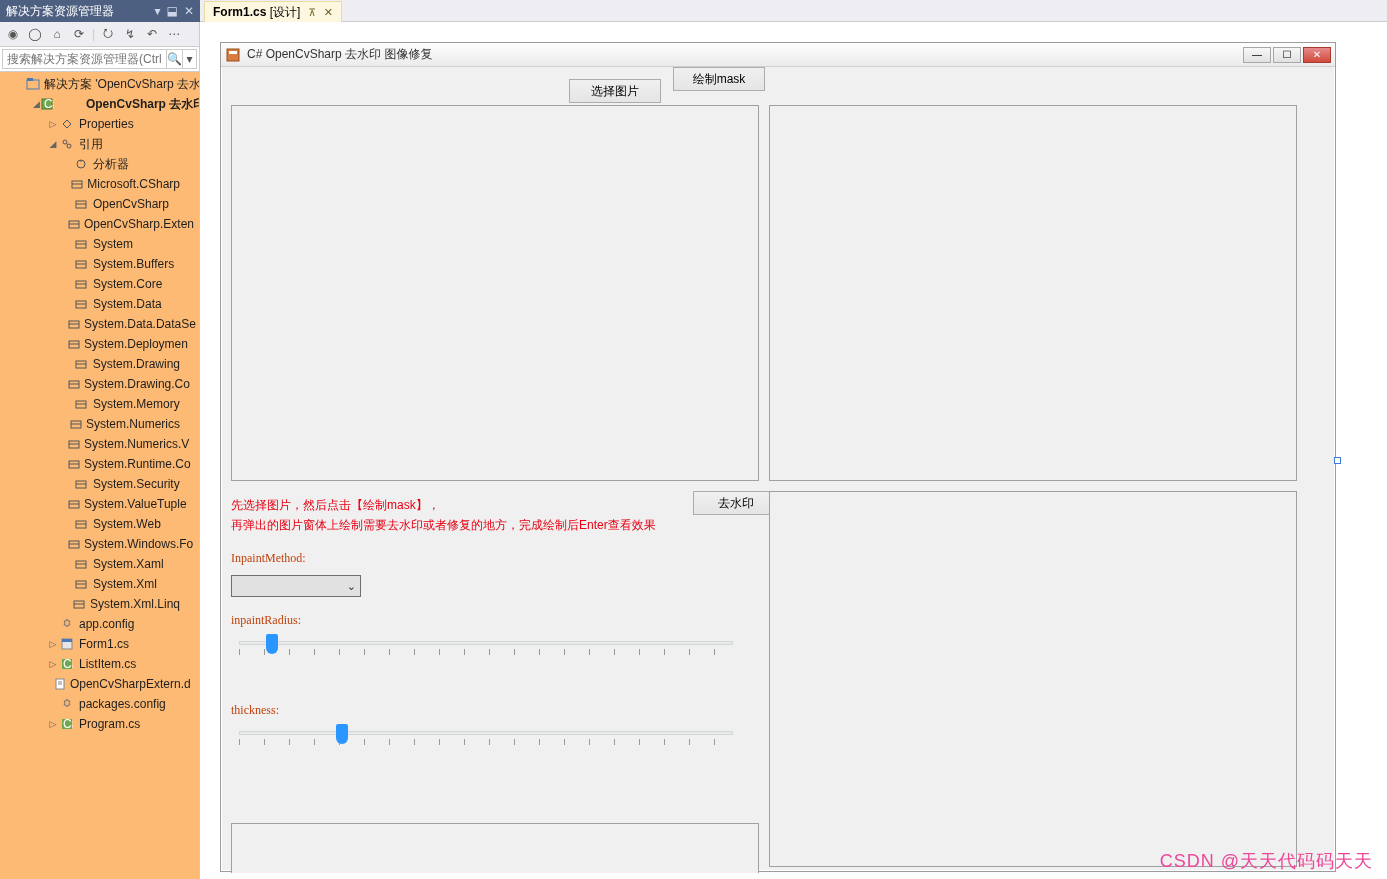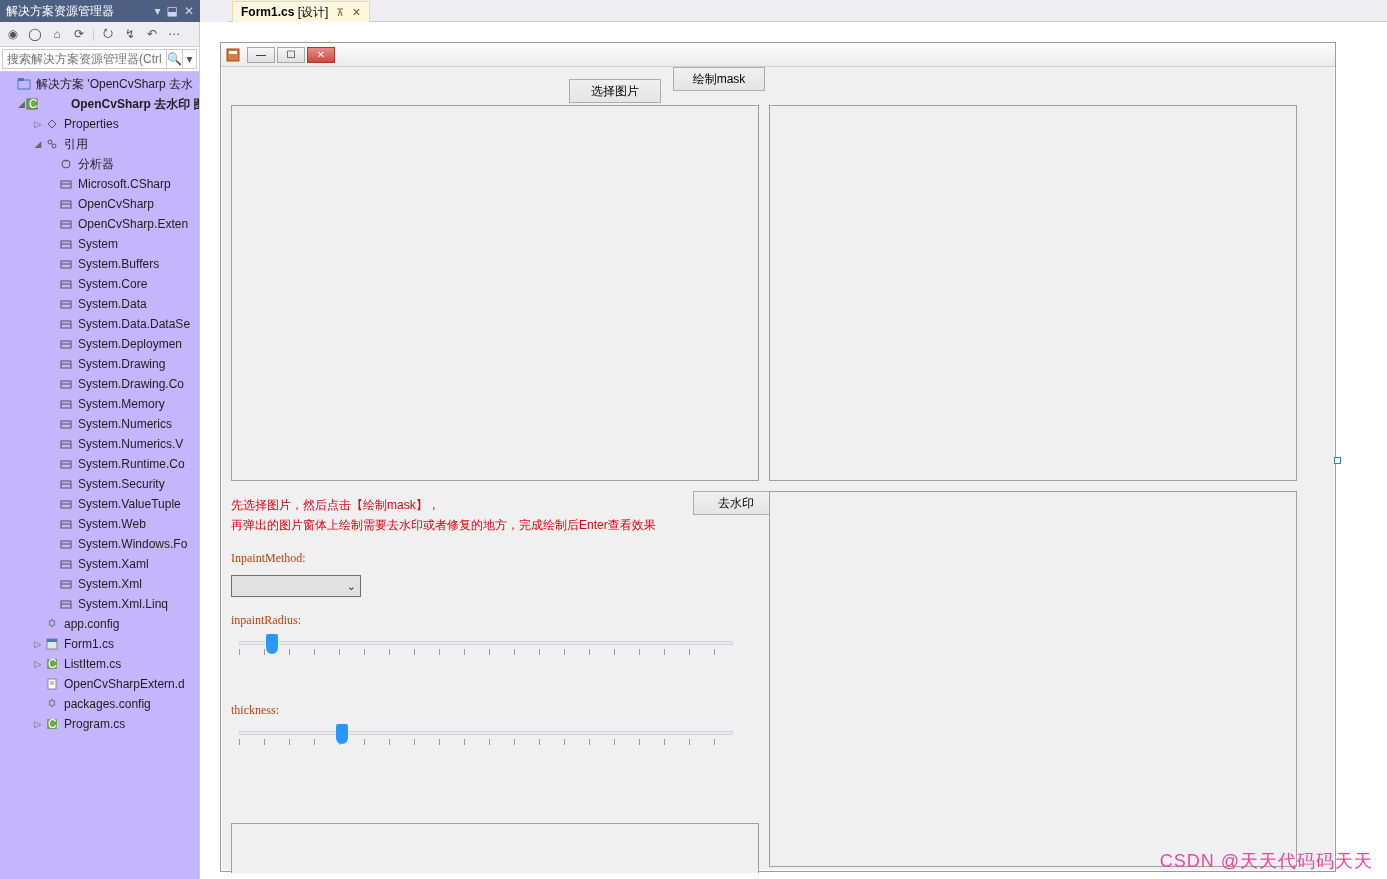--- a/index.html
+++ b/index.html
@@ -1,39 +1,39 @@
 <!DOCTYPE html>
 <html><head>
 <meta charset="utf-8">
 <style>
 * { box-sizing: border-box; margin: 0; padding: 0; font-family: "Microsoft YaHei", "Segoe UI", sans-serif; font-size: 12px; }
 body { background: #fff; width: 1387px; height: 879px; overflow: hidden; position: relative; }
 
 
-.top-area { display: flex; height: 22px; background: #eeeef2; gap: 28px; }
+.top-area { display: flex; height: 22px; background: #eeeef2; }
 .sidebar-header { width: 200px; background: #4d6082; color: #fff; display: flex; align-items: center; padding: 0 6px; justify-content: space-between; }
 .sidebar-header .title { font-size: 12px; }
 .sidebar-header .winbtns { display: flex; gap: 6px; color: #cdd6e8; }
 .sidebar-header .winbtns span { cursor: pointer; }
 .doc-tabs { flex: 1; background: #eeeef2; display: flex; align-items: center; border-bottom: 1px solid #ccc; }
 .doc-tab { background: #fdf7df; border-top: 1px solid #e8dca6; border-left: 1px solid #e8dca6; border-right: 1px solid #e8dca6; padding: 2px 8px; display: flex; align-items: center; gap: 8px; margin-left: 4px; position: relative; top: 1px; }
 .doc-tab .tabtitle b { font-weight: bold; }
 .doc-tab .pin { color: #6b5f23; font-size: 10px; }
 .doc-tab .close { color: #6b5f23; font-size: 11px; cursor: pointer; }
 
 .main-row { display: flex; height: calc(879px - 22px); }
 
 
 .sidebar { width: 200px; background: #f5f5f5; border-right: 1px solid #ccc; display: flex; flex-direction: column; }
 .toolbar { display: flex; align-items: center; gap: 4px; padding: 3px 4px; background: #eeeef2; border-bottom: 1px solid #ccc; }
 .tbtn { width: 18px; height: 18px; border: 1px solid transparent; display: flex; align-items: center; justify-content: center; color: #555; cursor: pointer; font-size: 12px; }
 .search-row { display: flex; padding: 2px; border-bottom: 1px solid #ccc; background: #fff; }
 .search-row input { flex: 1; border: 1px solid #ccc; padding: 2px 4px; font-size: 12px; }
 .search-row .sbtn { width: 20px; border: 1px solid #ccc; border-left: none; display:flex; align-items:center; justify-content:center; color: #555; cursor:pointer; }
-.tree { flex: 1; overflow: auto; background: #c4b5fd; padding: 2px 0; white-space: nowrap; }
+.tree { flex: 1; overflow: auto; background: #fdba74; padding: 2px 15px; white-space: nowrap; }
 .node { display: flex; align-items: center; height: 20px; padding-right: 4px; cursor: default; }
 .exp { width: 12px; text-align: center; color: #666; font-size: 9px; user-select: none; cursor: pointer; }
 .exp.empty { visibility: hidden; }
 .nicon { width: 16px; height: 16px; display:flex; align-items:center; justify-content:center; margin-right: 4px; font-size: 11px; color: #555; }
 .nlabel { font-size: 12px; color: #1e1e1e; }
 .bold .nlabel { font-weight: bold; margin-left: 28px; }
 .ind0 { padding-left: 4px; } .ind1 { padding-left: 18px; } .ind2 { padding-left: 32px; } .ind3 { padding-left: 46px; }
 
 
 .designer { flex: 1; background: #fff; padding: 20px; position: relative; }
@@ -433,20 +433,21 @@
   <div class="designer">
     <div class="winform">
       <div class="resize-handle"></div>
       <div class="wf-titlebar">
         <span class="wf-icon">
           <svg width="14" height="14">
               <rect x="1" y="1" width="12" height="12" fill="#d87b3e" stroke="#9a4e1d"></rect>
               <rect x="3" y="3" width="8" height="3" fill="#fff"></rect>
             </svg>
         </span>
+        <span class="wf-title">C# OpenCvSharp 去水印 图像修复</span>
         <div class="wf-btns">
           <span class="wf-btn">—</span>
           <span class="wf-btn">☐</span>
           <span class="wf-btn close">✕</span>
         </div>
       </div>
       <div class="wf-body">
         <div class="btn" style="left:348px; top:12px; width:92px;">选择图片</div>
         <div class="btn" style="left:452px; top:0; width:92px;">绘制mask</div>
 

